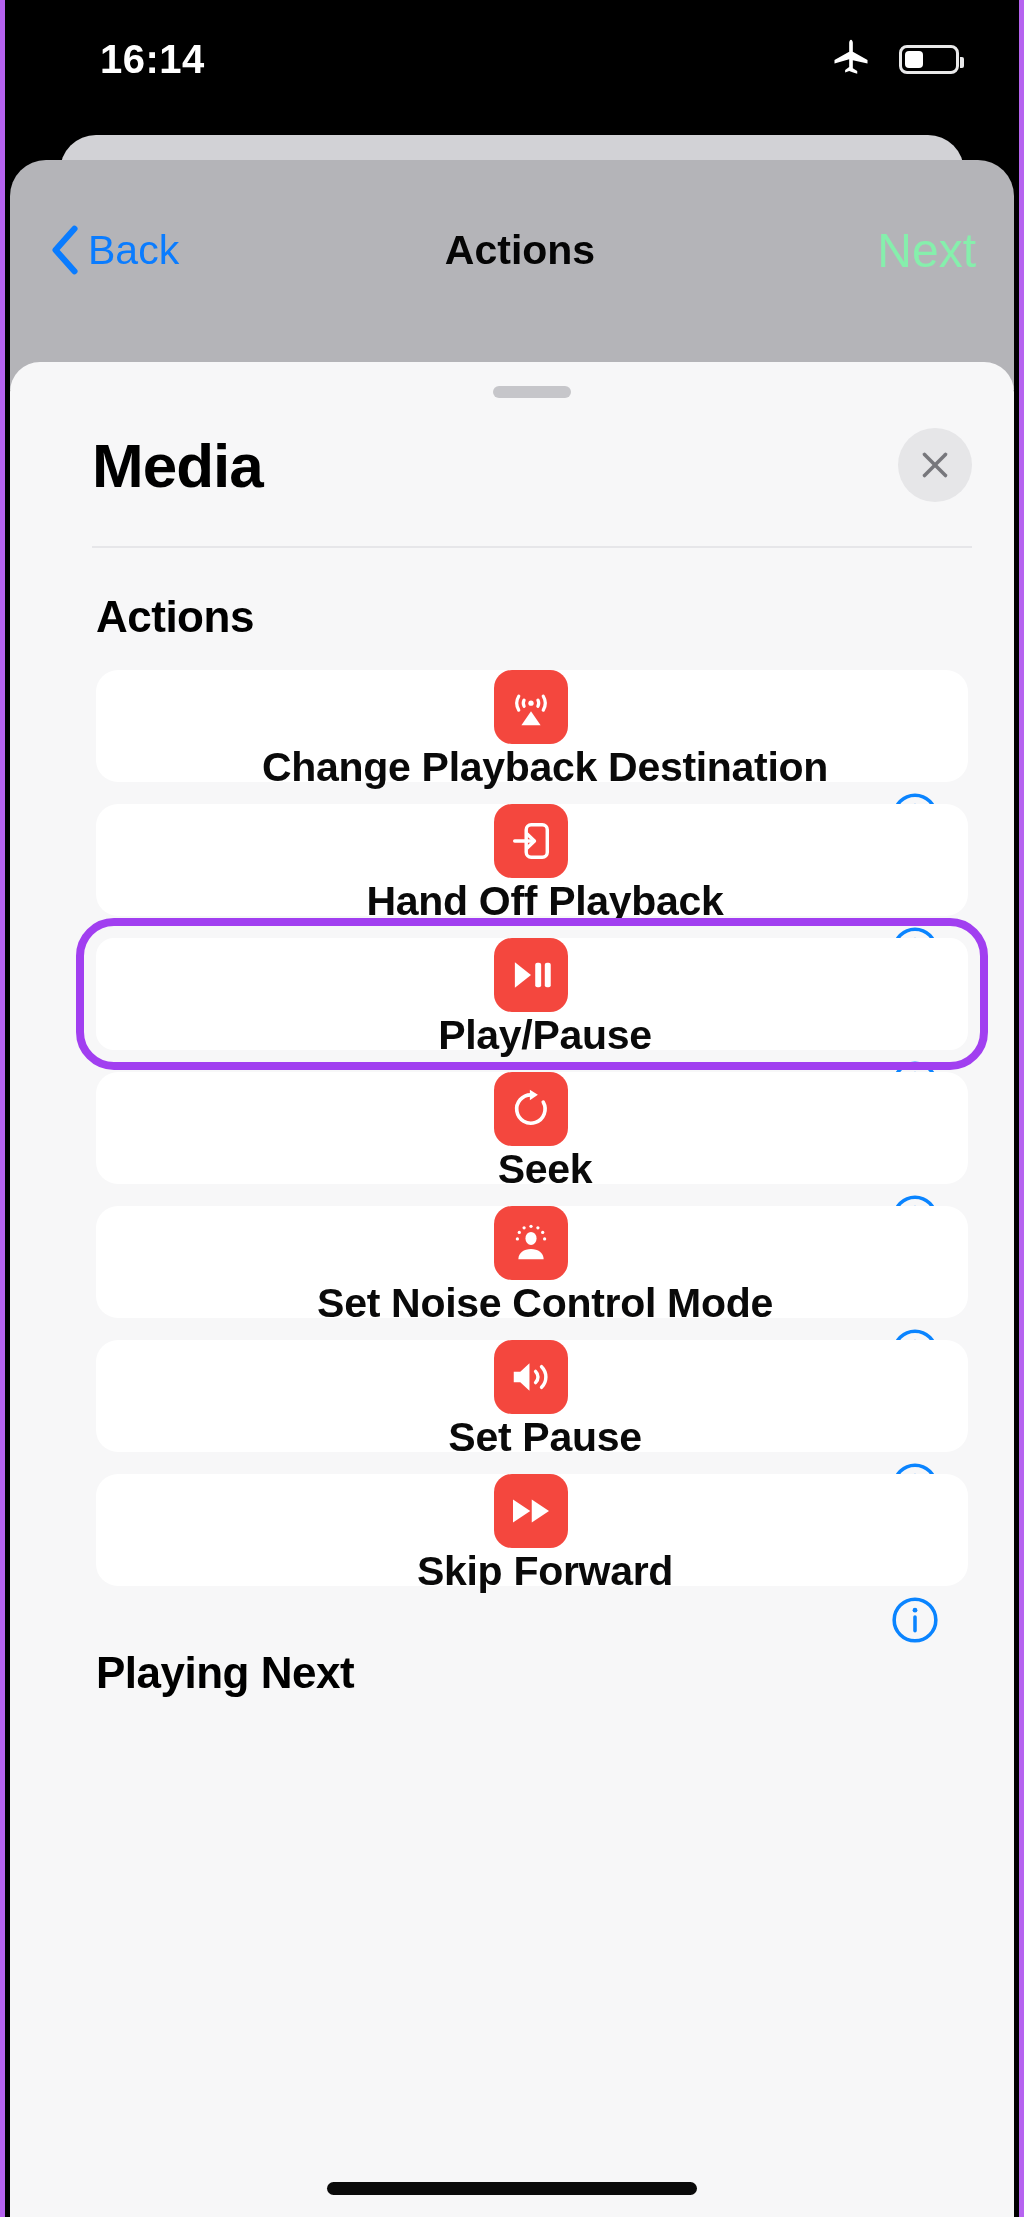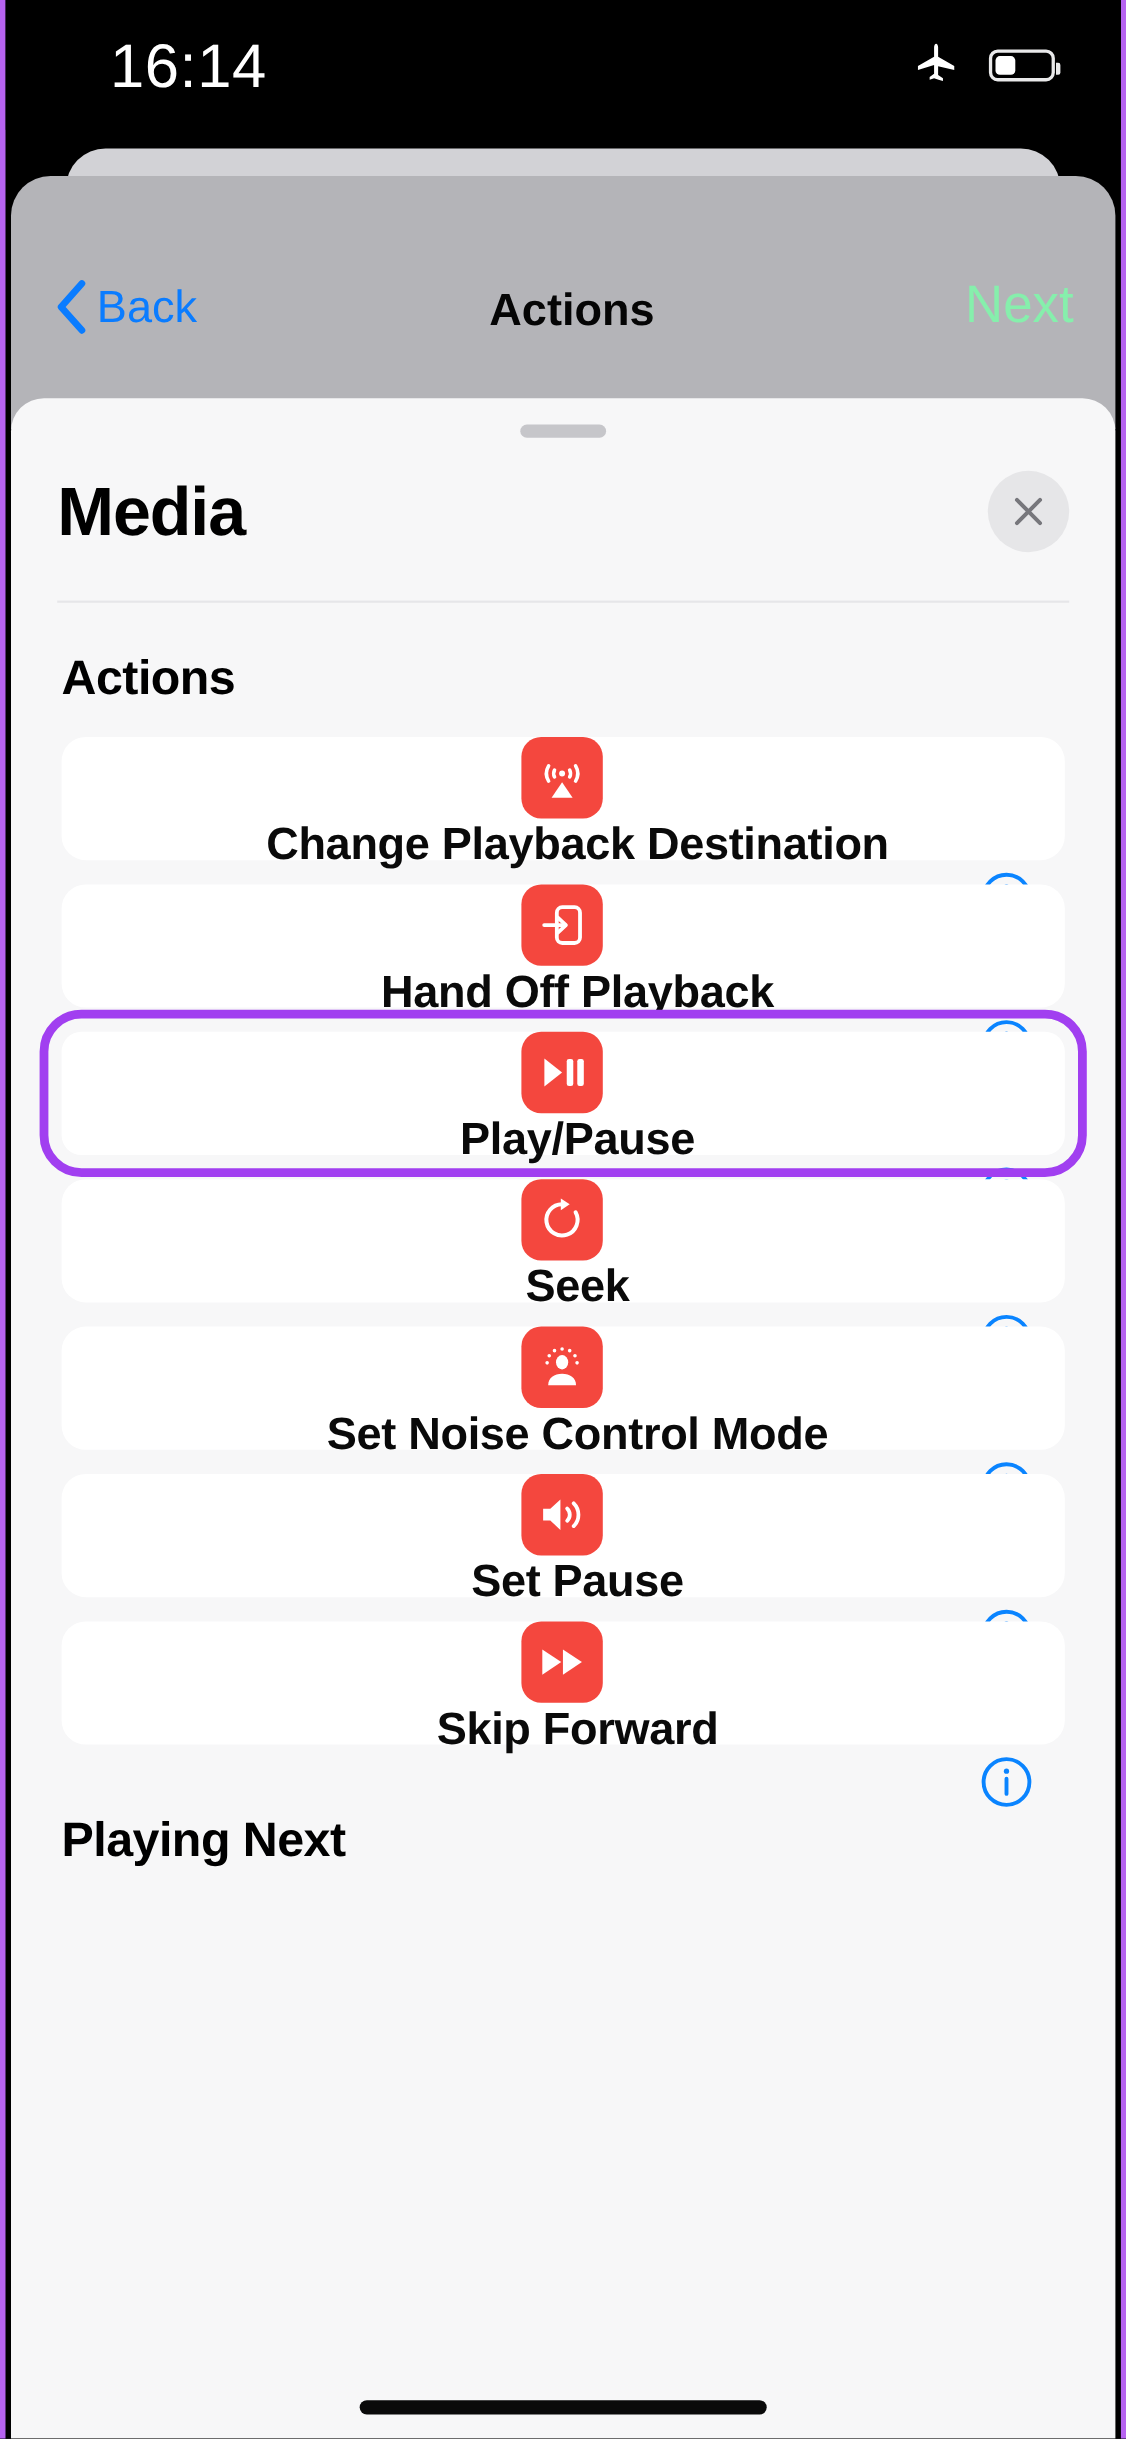--- a/index.html
+++ b/index.html
@@ -19,21 +19,21 @@
   }
 
   
   .statusbar {
     position:absolute; top:0; left:0; right:0; height:118px;
     background:#000; color:#fff;
     display:flex; align-items:center; justify-content:space-between;
     padding:0 60px 0 95px;
   }
   .status-time {
-    font-size:56px; font-weight:400; letter-spacing:.5px;
+    font-size:40px; font-weight:700; letter-spacing:.5px;
   }
   .status-right { display:flex; align-items:center; gap:26px; }
   .airplane-icon svg { display:block; }
   .battery {
     position:relative; width:60px; height:29px;
     border:3px solid #e9e9ea; border-radius:8px;
     display:flex; align-items:center;
   }
   .battery::after {
     content:""; position:absolute; right:-8px; top:9px;
@@ -48,21 +48,21 @@
     position:absolute; top:135px; left:55px; right:55px; height:130px;
     background:#d2d2d6; border-radius:36px 36px 0 0;
   }
   .navcard {
     position:absolute; top:160px; left:5px; right:5px; height:230px;
     background:#b4b4b8; border-radius:36px 36px 0 0;
     overflow:hidden;
   }
   .navbar {
     position:absolute; top:195px; left:5px; right:5px; height:110px;
-    display:flex; align-items:flex-end; padding:0 38px;
+    display:flex; align-items:center; padding:0 38px;
   }
   .nav-back {
     display:flex; align-items:center; gap:6px;
     color:#0a7cff; font-size:41px; font-weight:400;
     white-space:nowrap;
   }
   .chev svg { display:block; }
   .nav-title {
     position:absolute; left:16px; right:0; text-align:center;
     font-size:41px; font-weight:600; color:#050505;
@@ -71,20 +71,21 @@
   .nav-next {
     margin-left:auto; color:#86efac; font-size:48px; font-weight:500;
     position:relative; z-index:2;
   }
 
   
   .sheet {
     position:absolute; top:362px; left:5px; right:5px; bottom:0;
     background:#f7f7f8; border-radius:30px 30px 0 0;
     overflow:hidden;
+    padding-left:40px;
   }
   .grabber {
     width:78px; height:12px; border-radius:6px; background:#c6c6ca;
     margin:24px auto 0;
   }
   .sheet-head {
     display:flex; align-items:center; justify-content:space-between;
     padding:30px 42px 0 42px;
   }
   .sheet-title { font-size:62px; font-weight:700; color:#000; letter-spacing:-1px; }

